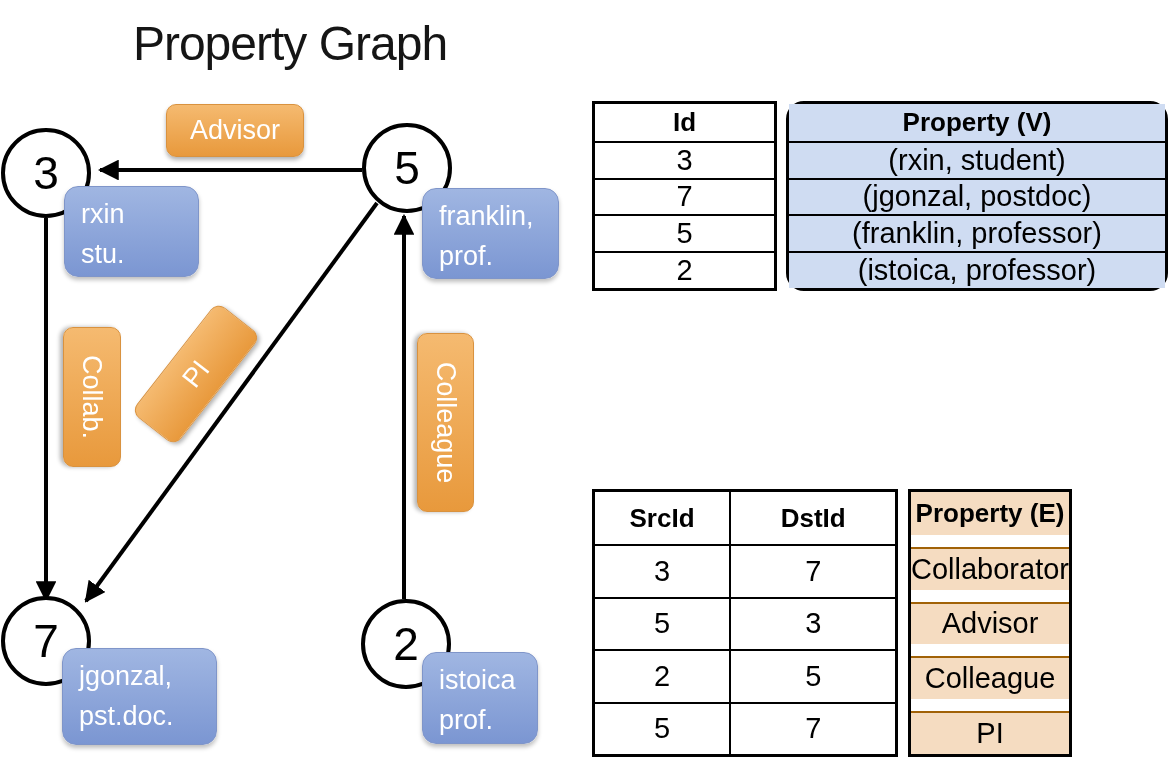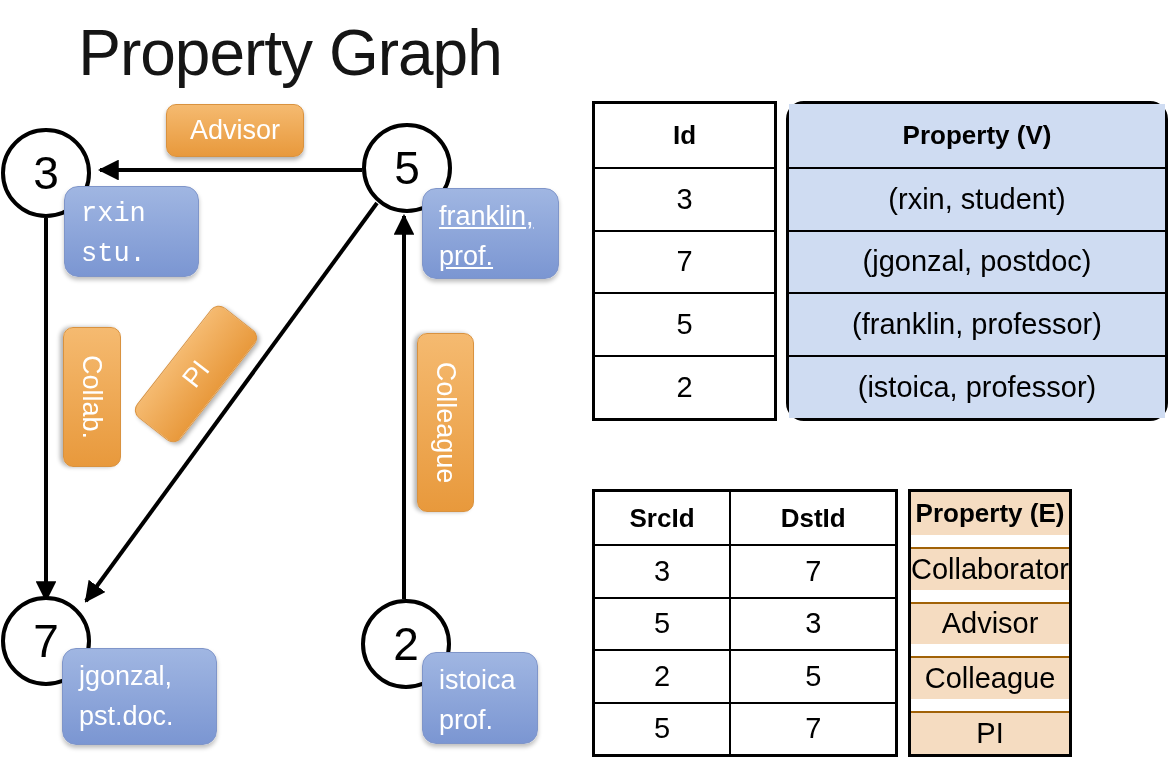--- a/index.html
+++ b/index.html
@@ -1,21 +1,21 @@
 <!DOCTYPE html>
 <html style="--edge-accent-top: #f5ba70; --edge-accent-bottom: #e8993c; --edge-accent-border: #d9923f; --vertex-accent-top: #a0b6e2; --vertex-accent-bottom: #7b96d2; --vertex-accent-border: #7f95c9; --vertex-col-bg: #cfdcf2; --edge-col-bg: #f5dcc1; --line-color: #000000;"><head>
 <meta charset="utf-8">
 <style>
   html,body { margin:0; padding:0; background:#ffffff; }
   .canvas {
     position:relative; width:1170px; height:760px; background:#fff;
     font-family:"Liberation Sans", sans-serif; overflow:hidden; color:#000;
   }
   .title {
-    position:absolute; text-align:center; font-size:64px; letter-spacing:-1px;
+    position:absolute; text-align:center; font-size:48px; letter-spacing:-1px;
     color:#151515; white-space:nowrap;
   }
   #pg-title { left:30px;  top:16px; width:520px; }
   #vt-title { left:565px; top:16px; width:570px; }
   #et-title { left:565px; top:402px; width:570px; }
 
   
   svg.edges { position:absolute; left:0; top:0; z-index:1; }
   svg.edges line { stroke:var(--line-color,#000); stroke-width:4; }
   svg.edges marker path { fill:var(--line-color,#000); }
@@ -34,22 +34,22 @@
 
   
   .vlabel {
     position:absolute; box-sizing:border-box; z-index:4;
     border-radius:14px;
     background:linear-gradient(to bottom, var(--vertex-accent-top,#a0b6e2), var(--vertex-accent-bottom,#7b96d2));
     border:1px solid var(--vertex-accent-border,#7f95c9);
     box-shadow:0 3px 4px rgba(0,0,0,.25);
     color:#fff; font-size:27px; line-height:1.48; padding:8px 6px 6px 16px;
   }
-  #vlabel-3 { left:64px;  top:186px; width:135px; height:91px;font-family:Liberation Mono, monospace; }
-  #vlabel-5 { left:422px; top:188px; width:137px; height:91px;text-decoration:underline; }
+  #vlabel-3 { left:64px;  top:186px; width:135px; height:91px; }
+  #vlabel-5 { left:422px; top:188px; width:137px; height:91px; }
   #vlabel-7 { left:62px;  top:648px; width:155px; height:97px; }
   #vlabel-2 { left:422px; top:652px; width:116px; height:92px; }
 
   
   .elabel {
     position:absolute; box-sizing:border-box; z-index:2;
     border-radius:10px;
     background:linear-gradient(to bottom, var(--edge-accent-top,#f5ba70), var(--edge-accent-bottom,#e8993c));
     border:1px solid var(--edge-accent-border,#d9923f);
     box-shadow:0 3px 4px rgba(0,0,0,.3);
@@ -60,21 +60,21 @@
   .elabel.rot90 {
     background:linear-gradient(to right, var(--edge-accent-top,#f5ba70), var(--edge-accent-bottom,#e8993c));
   }
   #elabel-advisor   { left:166px; top:104px; width:138px; height:53px; }
   #elabel-collab    { left:22px;  top:368px; width:140px; height:58px; transform:rotate(90deg); }
   #elabel-pi        { left:126px; top:346px; width:140px; height:56px; transform:rotate(-52deg); }
   #elabel-colleague { left:356px; top:394px; width:179px; height:57px; transform:rotate(90deg); }
 
   
   .tablewrap { position:absolute; display:flex; }
-  #vtable { left:592px; top:101px; width:576px; height:320px; }
+  #vtable { left:592px; top:101px; width:576px; height:190px; }
   #etable { left:592px; top:489px; width:480px; height:268px; }
 
   .tcol {
     box-sizing:border-box; border:3px solid #000;
     display:grid; grid-template-rows:repeat(5,1fr);
   }
   .tcell {
     display:flex; align-items:center; justify-content:center;
     font-size:29px; background:#fff;
   }

